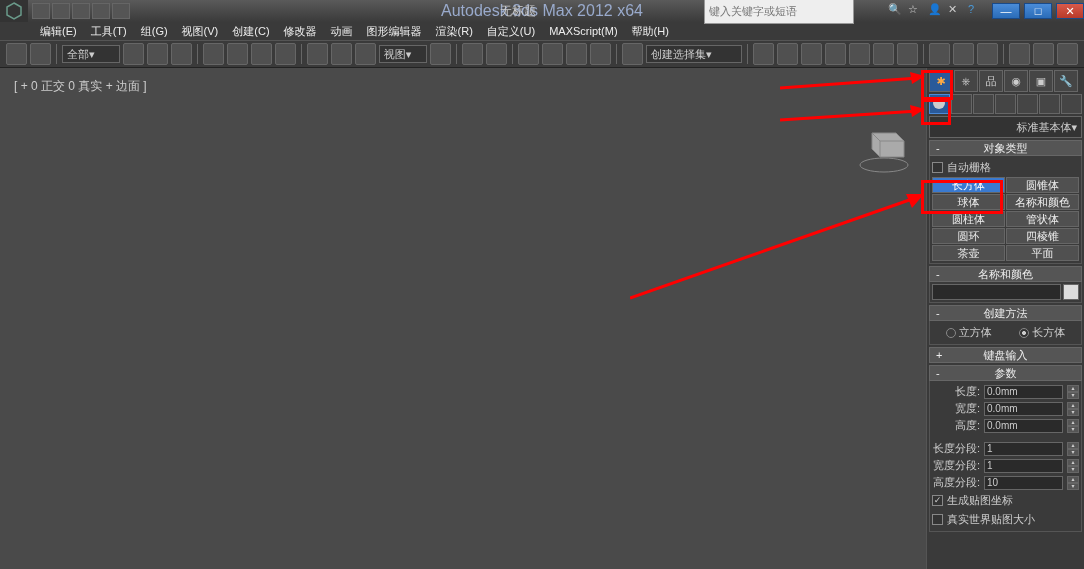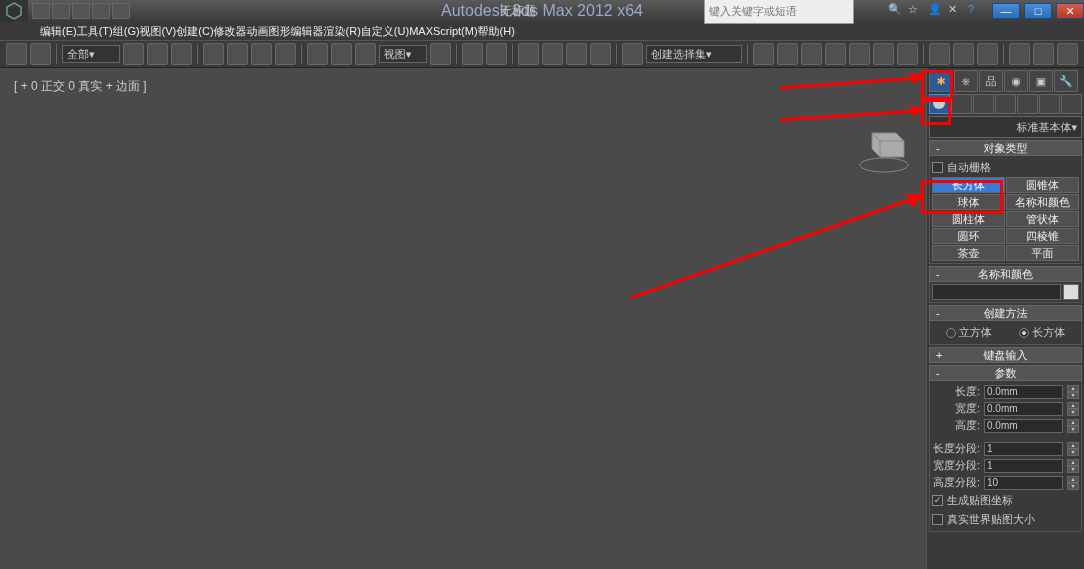--- a/index.html
+++ b/index.html
@@ -9,21 +9,21 @@
 .qat { display: flex; gap: 2px; margin-left: 4px; }
 .qat-btn { width: 18px; height: 16px; background: #555; border: 1px solid #666; }
 .title-text { position: absolute; left: 50%; transform: translateX(-50%); color: #9ac; font-size: 16px; }
 .doc-text { position: absolute; left: 500px; color: #ccc; font-size: 12px; }
 .search-box { position: absolute; right: 230px; width: 150px; height: 26px; background: #eee; color: #888; padding: 0 4px; border: 1px solid #999; }
 .help-icons { position: absolute; right: 100px; display: flex; gap: 4px; }
 .help-icons span { width: 16px; height: 16px; }
 .win-controls { position: absolute; right: 0; display: flex; gap: 4px; }
 .win-btn { width: 28px; height: 16px; background: linear-gradient(#4a8cd8, #2a6cb8); border: 1px solid #1a4a88; display: flex; align-items: center; justify-content: center; color: #fff; }
 .win-btn.close { background: linear-gradient(#d85a4a, #b83a2a); }
-.menubar { height: 18px; background: #3a3a3a; display: flex; align-items: center; padding-left: 40px; color: #eee; }
+.menubar { height: 18px; background: #3a3a3a; display: flex; align-items: center; padding-left: 40px; gap: 14px; color: #eee; }
 .menu-item { cursor: pointer; }
 .toolbar { height: 28px; background: #3a3a3a; border-top: 1px solid #555; border-bottom: 1px solid #222; display: flex; align-items: center; padding: 0 6px; gap: 3px; justify-content: space-between; }
 .tb-btn { width: 22px; height: 22px; background: #505050; border: 1px solid #666; border-radius: 2px; }
 .tb-sep { width: 1px; height: 20px; background: #666; margin: 0 2px; }
 .tb-drop { height: 18px; background: #333; border: 1px solid #666; color: #ccc; padding: 0 4px; display: inline-flex; align-items: center; }
 .main { display: flex; height: calc(100% - 68px); }
 .viewport { flex: 1; background: #4a4a4a; position: relative; }
 .vp-label { position: absolute; top: 10px; left: 14px; color: #ccc; font-size: 12px; }
 .vp-cube { position: absolute; top: 45px; right: 10px; width: 64px; height: 64px; }
 .panel { width: 158px; background: #3a3a3a; border-left: 1px solid #555; padding: 2px; overflow-y: auto; }

